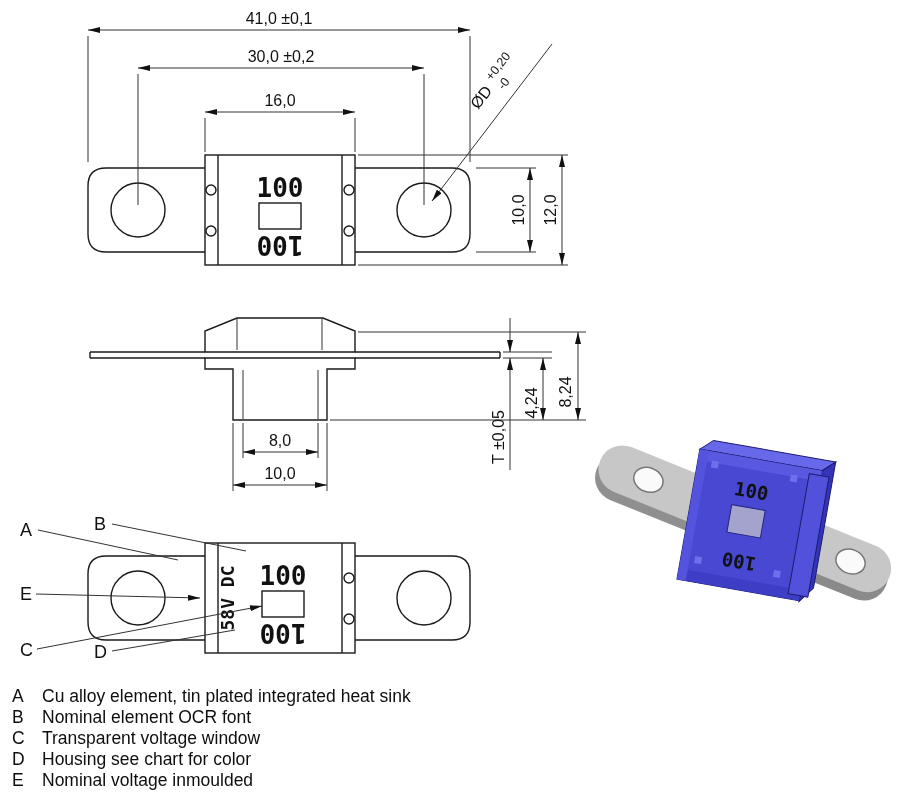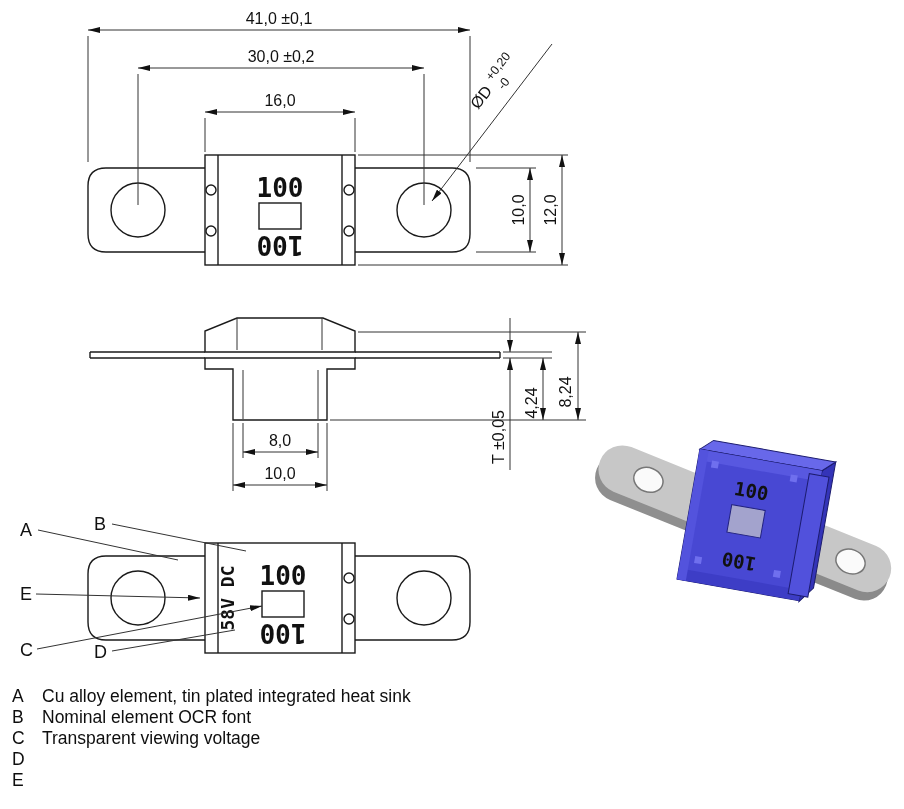--- a/index.html
+++ b/index.html
@@ -211,23 +211,25 @@
   <div class="legend-row">
     <span class="legend-key">A</span>
     <span class="legend-text">Cu alloy element, tin plated integrated heat sink</span>
   </div>
   <div class="legend-row">
     <span class="legend-key">B</span>
     <span class="legend-text">Nominal element OCR font</span>
   </div>
   <div class="legend-row">
     <span class="legend-key">C</span>
-    <span class="legend-text">Transparent viewing voltage</span>
+    <span class="legend-text">Transparent voltage window</span>
   </div>
   <div class="legend-row">
     <span class="legend-key">D</span>
+    <span class="legend-text">Housing see chart for color</span>
   </div>
   <div class="legend-row">
     <span class="legend-key">E</span>
+    <span class="legend-text">Nominal voltage inmoulded</span>
   </div>
 </div>
 
 </div>
 
 </body></html>

